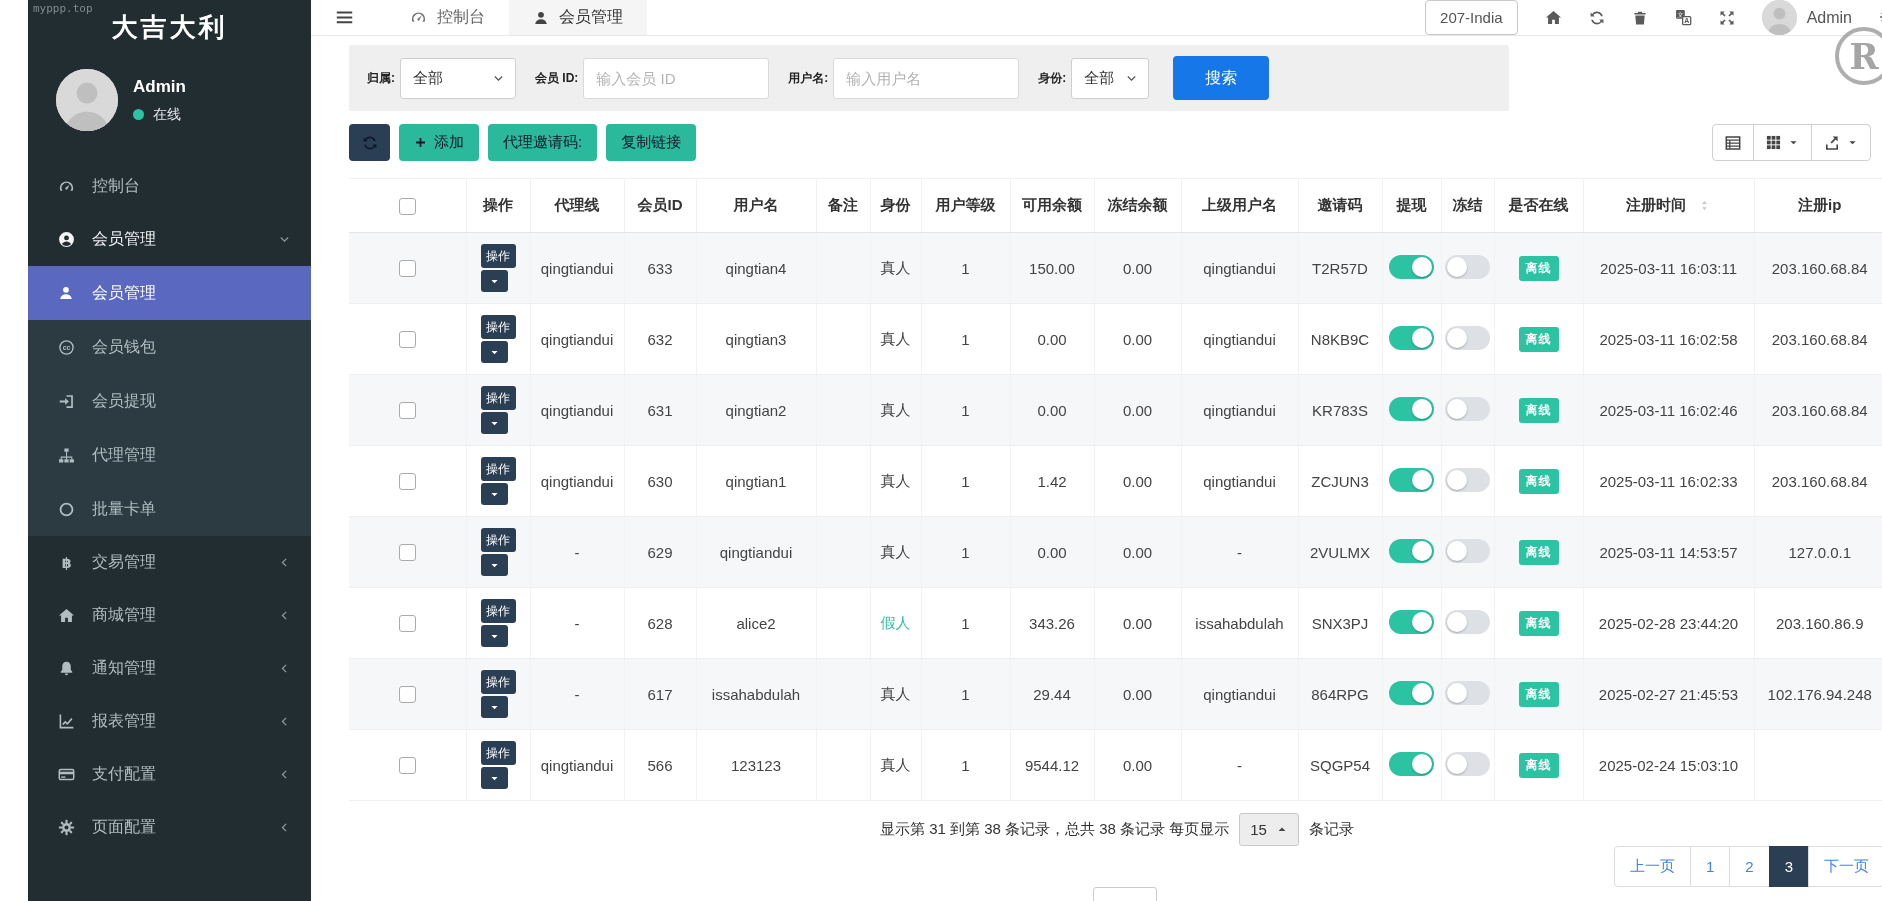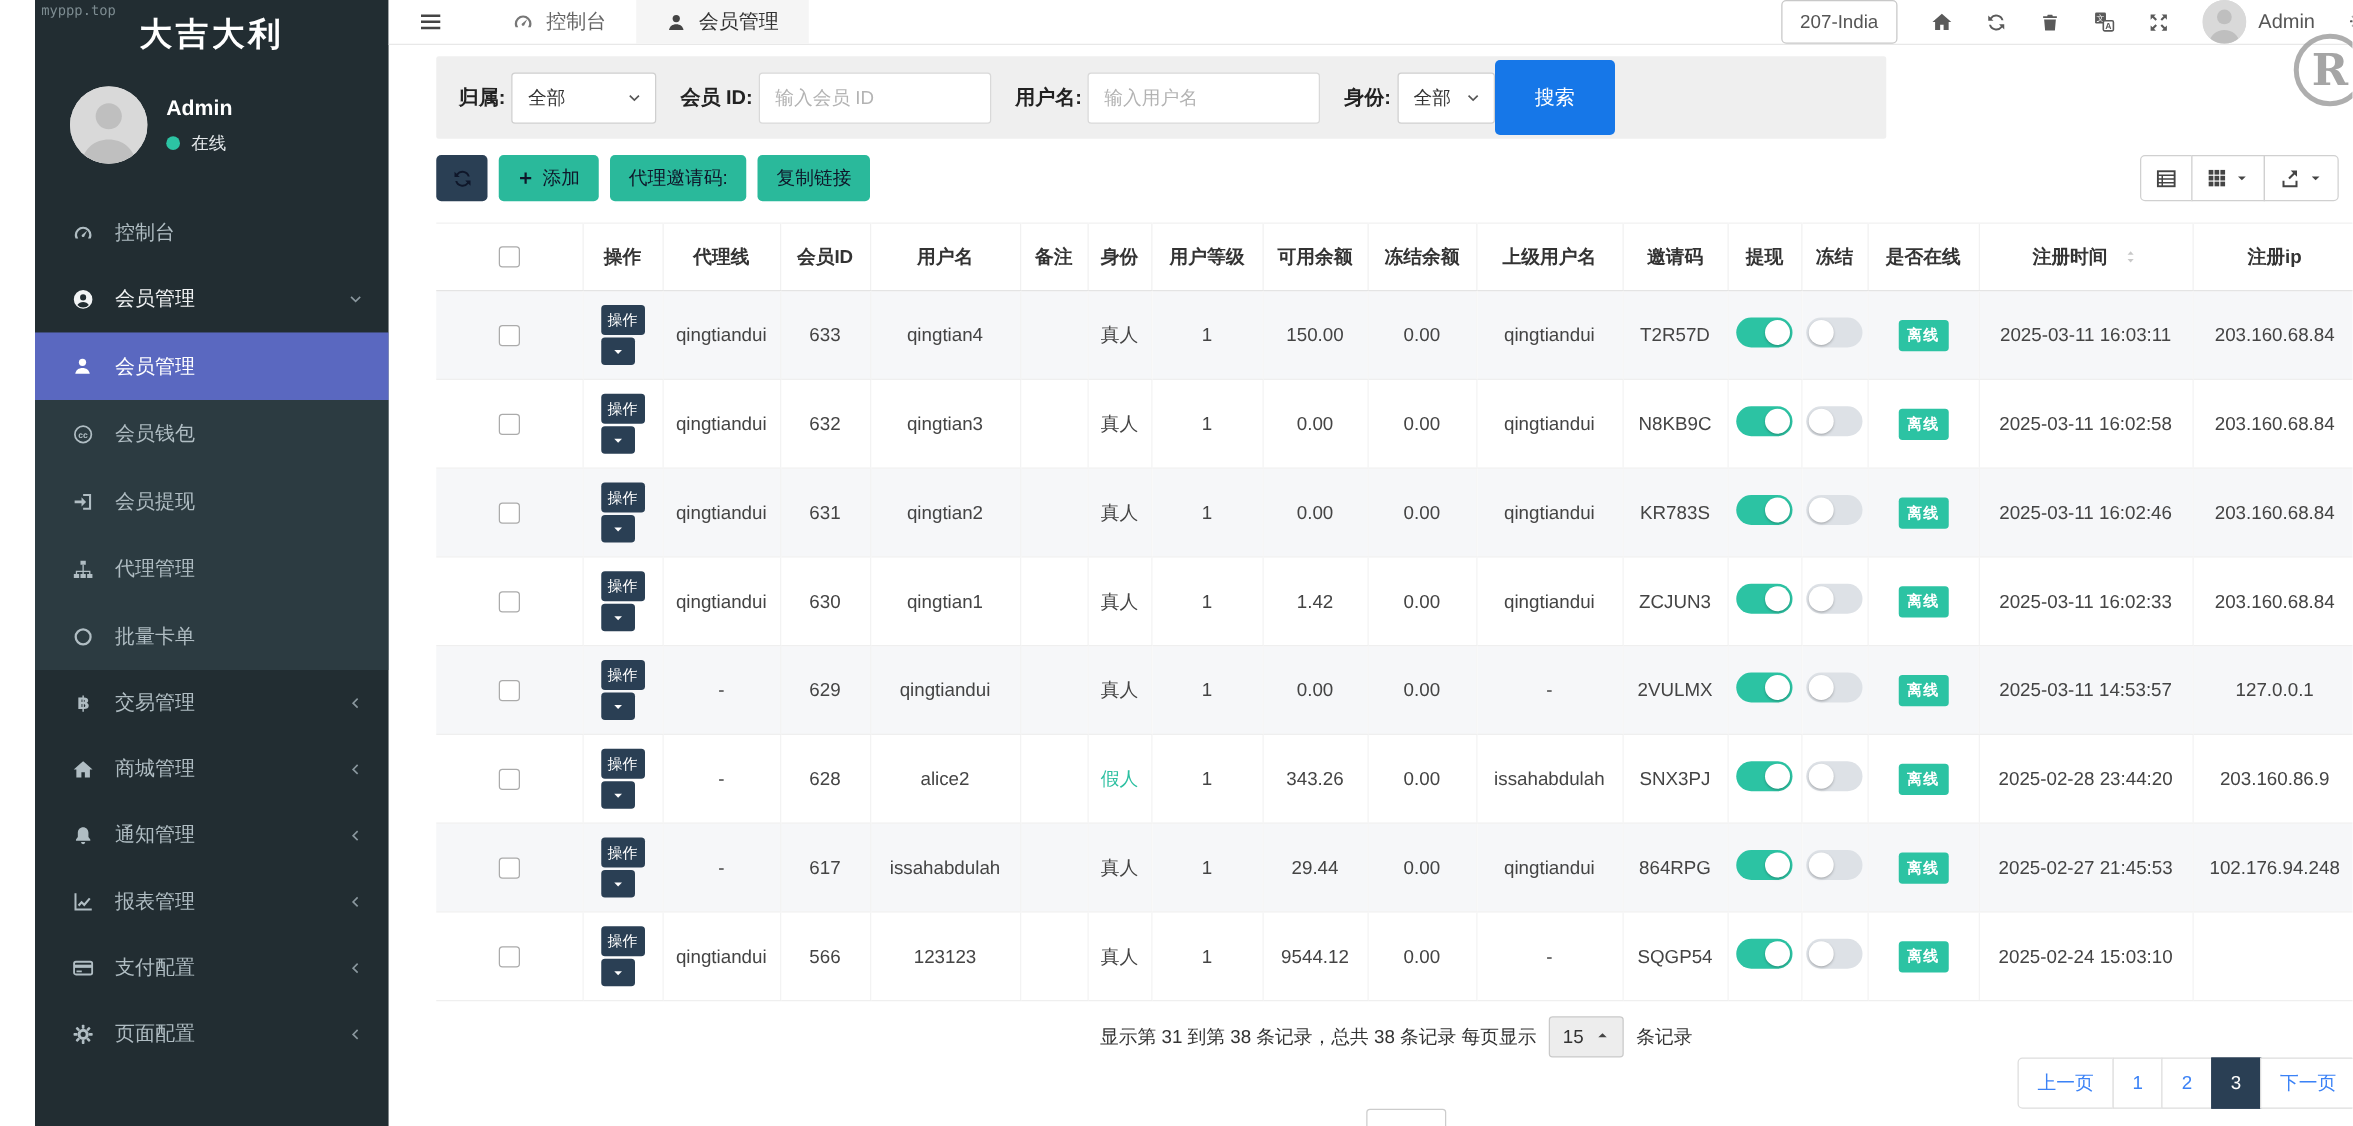--- a/index.html
+++ b/index.html
@@ -46,28 +46,28 @@
   .region-btn{background:#fff;border:1px solid #c8c8c8;border-radius:4px;padding:8px 14px;font-size:15px;color:#555;cursor:pointer;}
   .tb-icon{color:#5a5a5a;display:flex;cursor:pointer;}
   .tb-user{display:flex;align-items:center;gap:10px;cursor:pointer;}
   .avatar-sm{width:35px;height:35px;}
   .tb-username{font-size:16px;color:#555;}
   .reg-mark{position:absolute;top:27px;right:16px;width:58px;height:58px;border:4px solid #9a9a9a;border-radius:50%;display:flex;align-items:center;justify-content:center;font-family:"DejaVu Serif",serif;font-weight:bold;font-size:35px;color:#8f8f8f;opacity:.8;z-index:60;pointer-events:none;}
 
   .content{position:relative;padding:9px 24px 0 38px;flex:1;}
 
   .filter-panel{width:1160px;height:66px;background:#efefef;border-radius:2px;display:flex;align-items:center;padding:0 15px;}
-  .filter-panel label{font-weight:bold;font-size:16px;color:#222;margin:0 5px 0 19px;white-space:nowrap;}
+  .filter-panel label{font-weight:bold;font-size:12px;color:#222;margin:0 5px 0 19px;white-space:nowrap;}
   .filter-panel label:first-child{margin-left:3px;}
   .f-select{height:41px;border:1px solid #cfcfcf;background:#fff;border-radius:3px;display:inline-flex;align-items:center;justify-content:space-between;padding:0 10px 0 12px;font-size:15px;color:#333;cursor:pointer;}
   .w115{width:116px;} .w78{width:78px;}
   .f-select .icon{color:#555;display:flex;}
   .f-input{height:41px;width:186px;border:1px solid #d9d9d9;border-radius:3px;padding:0 12px;font-size:15px;color:#333;outline:none;}
   .f-input::placeholder{color:#b3b3b3;}
-  .search-btn{width:96px;height:60px;background:var(--blue);color:#fff;font-size:16px;border:none;border-radius:4px;cursor:pointer;}
+  .search-btn{margin-left:24px;width:96px;height:44px;background:var(--blue);color:#fff;font-size:16px;border:none;border-radius:4px;cursor:pointer;}
 
   .toolbar{display:flex;align-items:center;margin-top:13px;}
   .btn{height:37px;border:none;border-radius:4px;color:#0f172a;font-size:15px;display:inline-flex;align-items:center;gap:7px;padding:0 15px;margin-right:9px;cursor:pointer;}
   .btn .icon{display:flex;}
   .btn-dark{background:var(--dark);width:41px;padding:0;justify-content:center;}
   .btn-green{background:var(--green);}
   .view-group{margin-left:auto;margin-right:14px;display:flex;}
   .vbtn{height:37px;background:#fff;border:1px solid #d0d0d0;color:#444;display:inline-flex;align-items:center;justify-content:center;gap:7px;padding:0 12px;margin-left:-1px;cursor:pointer;}
   .vbtn:first-child{border-radius:4px 0 0 4px;margin-left:0;}
   .vbtn:last-child{border-radius:0 4px 4px 0;}

